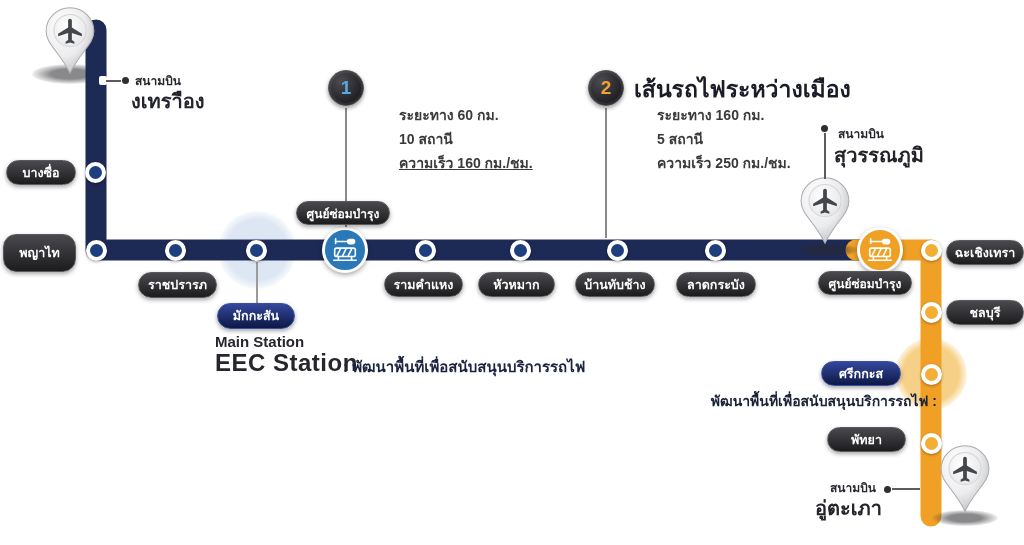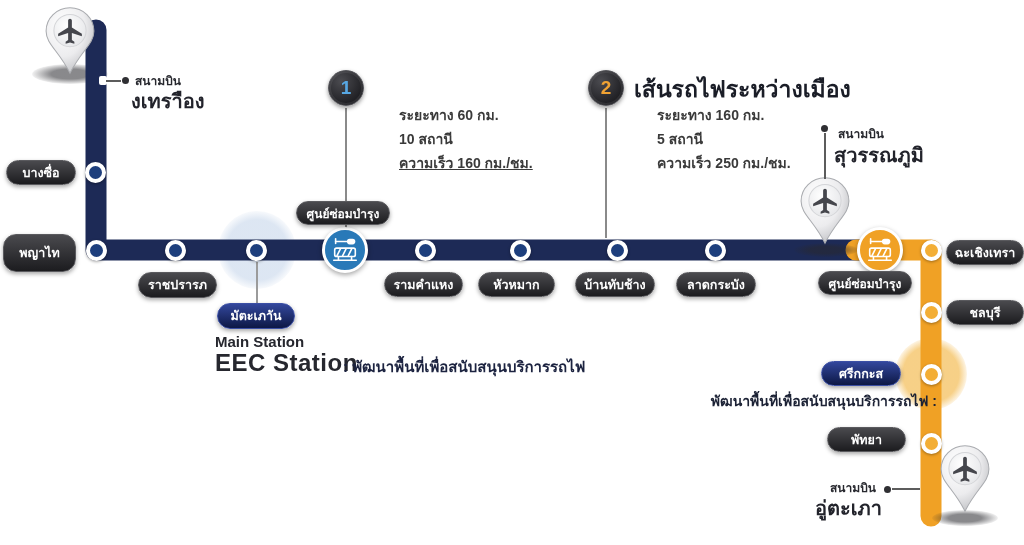--- a/index.html
+++ b/index.html
@@ -174,21 +174,21 @@
         <path d="M9 23 v3.5"></path>
         <path d="M23 23 v3.5"></path>
     </svg>
   </div>
 
   <div class="leader-v" style="left:256px;top:262px;height:42px;background:#9b9b9b;"></div>
 
   <div class="pill" style="left:6px;top:160px;width:70px;">บางซื่อ</div>
   <div class="pill" style="left:3px;top:234px;width:73px;height:38px;text-align:right;">พญาไท</div>
   <div class="pill" style="left:138px;top:272px;width:79px;height:26px;">ราชปรารภ</div>
-  <div class="pill pill-navy" style="left:217px;top:303px;width:78px;height:26px;">มัตะเภาัน</div>
+  <div class="pill pill-navy" style="left:217px;top:303px;width:78px;height:26px;">มักกะสัน</div>
   <div class="pill" style="left:296px;top:201px;width:94px;height:24px;font-size:12px;">ศูนย์ซ่อมบำรุง</div>
   <div class="pill" style="left:384px;top:272px;width:79px;">รามคำแหง</div>
   <div class="pill" style="left:478px;top:272px;width:77px;">หัวหมาก</div>
   <div class="pill" style="left:575px;top:272px;width:80px;">บ้านทับช้าง</div>
   <div class="pill" style="left:676px;top:272px;width:80px;">ลาดกระบัง</div>
   <div class="pill" style="left:818px;top:271px;width:94px;height:24px;font-size:12px;">ศูนย์ซ่อมบำรุง</div>
   <div class="pill" style="left:946px;top:240px;width:78px;">ฉะเชิงเทรา</div>
   <div class="pill" style="left:946px;top:300px;width:78px;">ชลบุรี</div>
   <div class="pill pill-navy" style="left:821px;top:361px;width:80px;">ศรีกกะส</div>
   <div class="pill" style="left:827px;top:427px;width:79px;">พัทยา</div>

